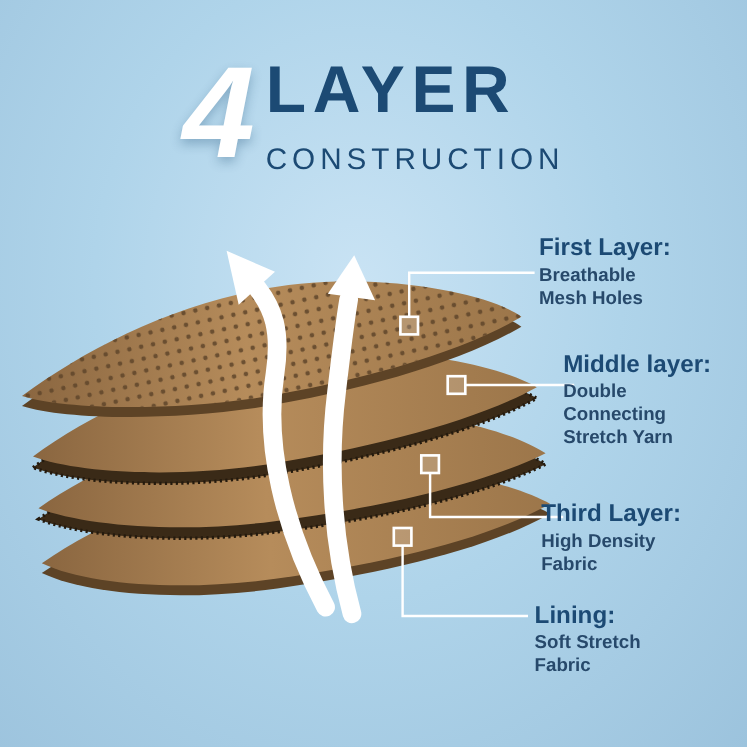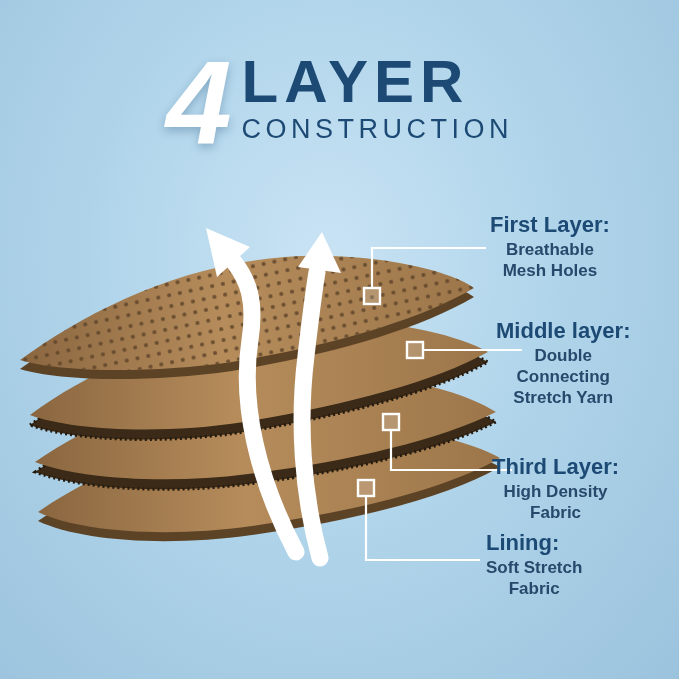--- a/index.html
+++ b/index.html
@@ -22,41 +22,40 @@
     display:flex;justify-content:center;align-items:flex-start;
     user-select:none;
   }
   .big4{
     font-size:118px;font-weight:800;font-style:italic;
     line-height:.88;
     color:var(--white,#ffffff);
     text-shadow:0 4px 10px rgba(20,70,110,.30);
     margin-right:10px;
   }
-  .title-col{display:flex;flex-direction:column;align-items:flex-start;}
+  .title-col{display:flex;flex-direction:column;align-items:flex-start;gap:16px;}
   .layer-word{
     font-size:60px;font-weight:800;line-height:1;
     letter-spacing:6px;
     color:var(--navy,#1c4a74);
   }
   .construction{
     font-size:27px;font-weight:400;line-height:1.1;
     letter-spacing:4.5px;margin-top:3px;
     color:var(--navy,#1c4a74);
   }
   
   .art{position:absolute;left:0;top:0;width:679px;height:679px;display:block;}
   
   .label{position:absolute;color:var(--navy,#1c4a74);}
   .label .lh{font-size:22px;font-weight:800;line-height:1.2;}
   .label .lb{
     font-size:17px;font-weight:600;line-height:1.22;
     margin-top:2px;color:var(--body-text,#27496b);
     white-space:pre-line;
-    text-align:center;
   }
 </style>
 </head>
 <body>
 
 <div class="canvas">
 
   <header class="title">
     <span class="big4">4</span>
     <span class="title-col">
@@ -119,32 +118,32 @@
       <rect x="358" y="480" width="16" height="16"></rect>
     </g>
   </svg>
 
   <div class="label" style="left:490px;top:212px">
     <div class="lh">First Layer:</div>
     <div class="lb">Breathable
 Mesh Holes</div>
   </div>
 
-  <div class="label" style="left:496px;top:318px">
+  <div class="label" style="left:512px;top:318px">
     <div class="lh">Middle layer:</div>
     <div class="lb">Double
 Connecting
 Stretch Yarn</div>
   </div>
 
   <div class="label" style="left:492px;top:454px">
     <div class="lh">Third Layer:</div>
     <div class="lb">High Density
 Fabric</div>
   </div>
 
-  <div class="label" style="left:486px;top:530px">
+  <div class="label" style="left:486px;top:546px">
     <div class="lh">Lining:</div>
     <div class="lb">Soft Stretch
 Fabric</div>
   </div>
 
 </div>
 
 </body></html>

